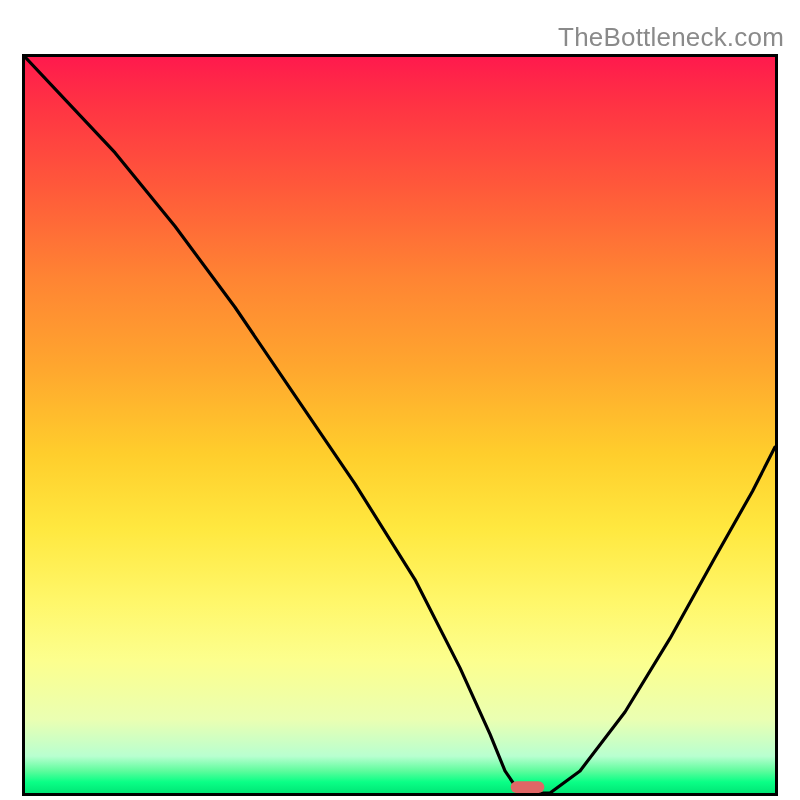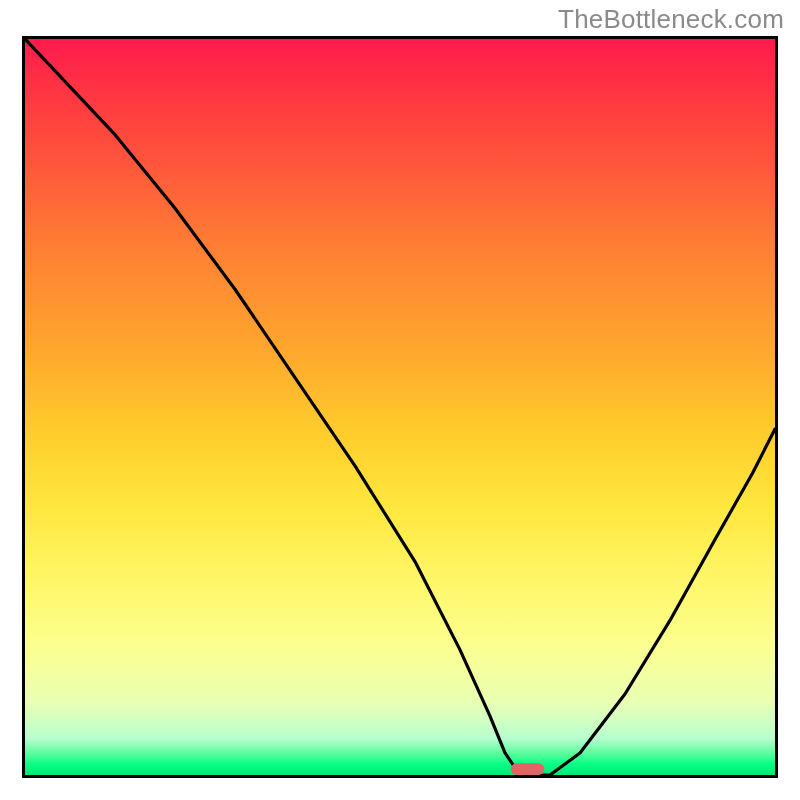--- a/index.html
+++ b/index.html
@@ -7,20 +7,21 @@
     padding: 0;
     width: 800px;
     height: 800px;
     background: #ffffff;
     font-family: Arial, Helvetica, sans-serif;
   }
   .chart-wrap {
     position: relative;
     width: 800px;
     height: 768px;
+    margin-top: 18px;
   }
   .watermark {
     position: absolute;
     top: 4px;
     right: 16px;
     font-size: 26px;
     font-weight: 500;
     color: #8a8a8a;
     letter-spacing: 0.2px;
     z-index: 10;

